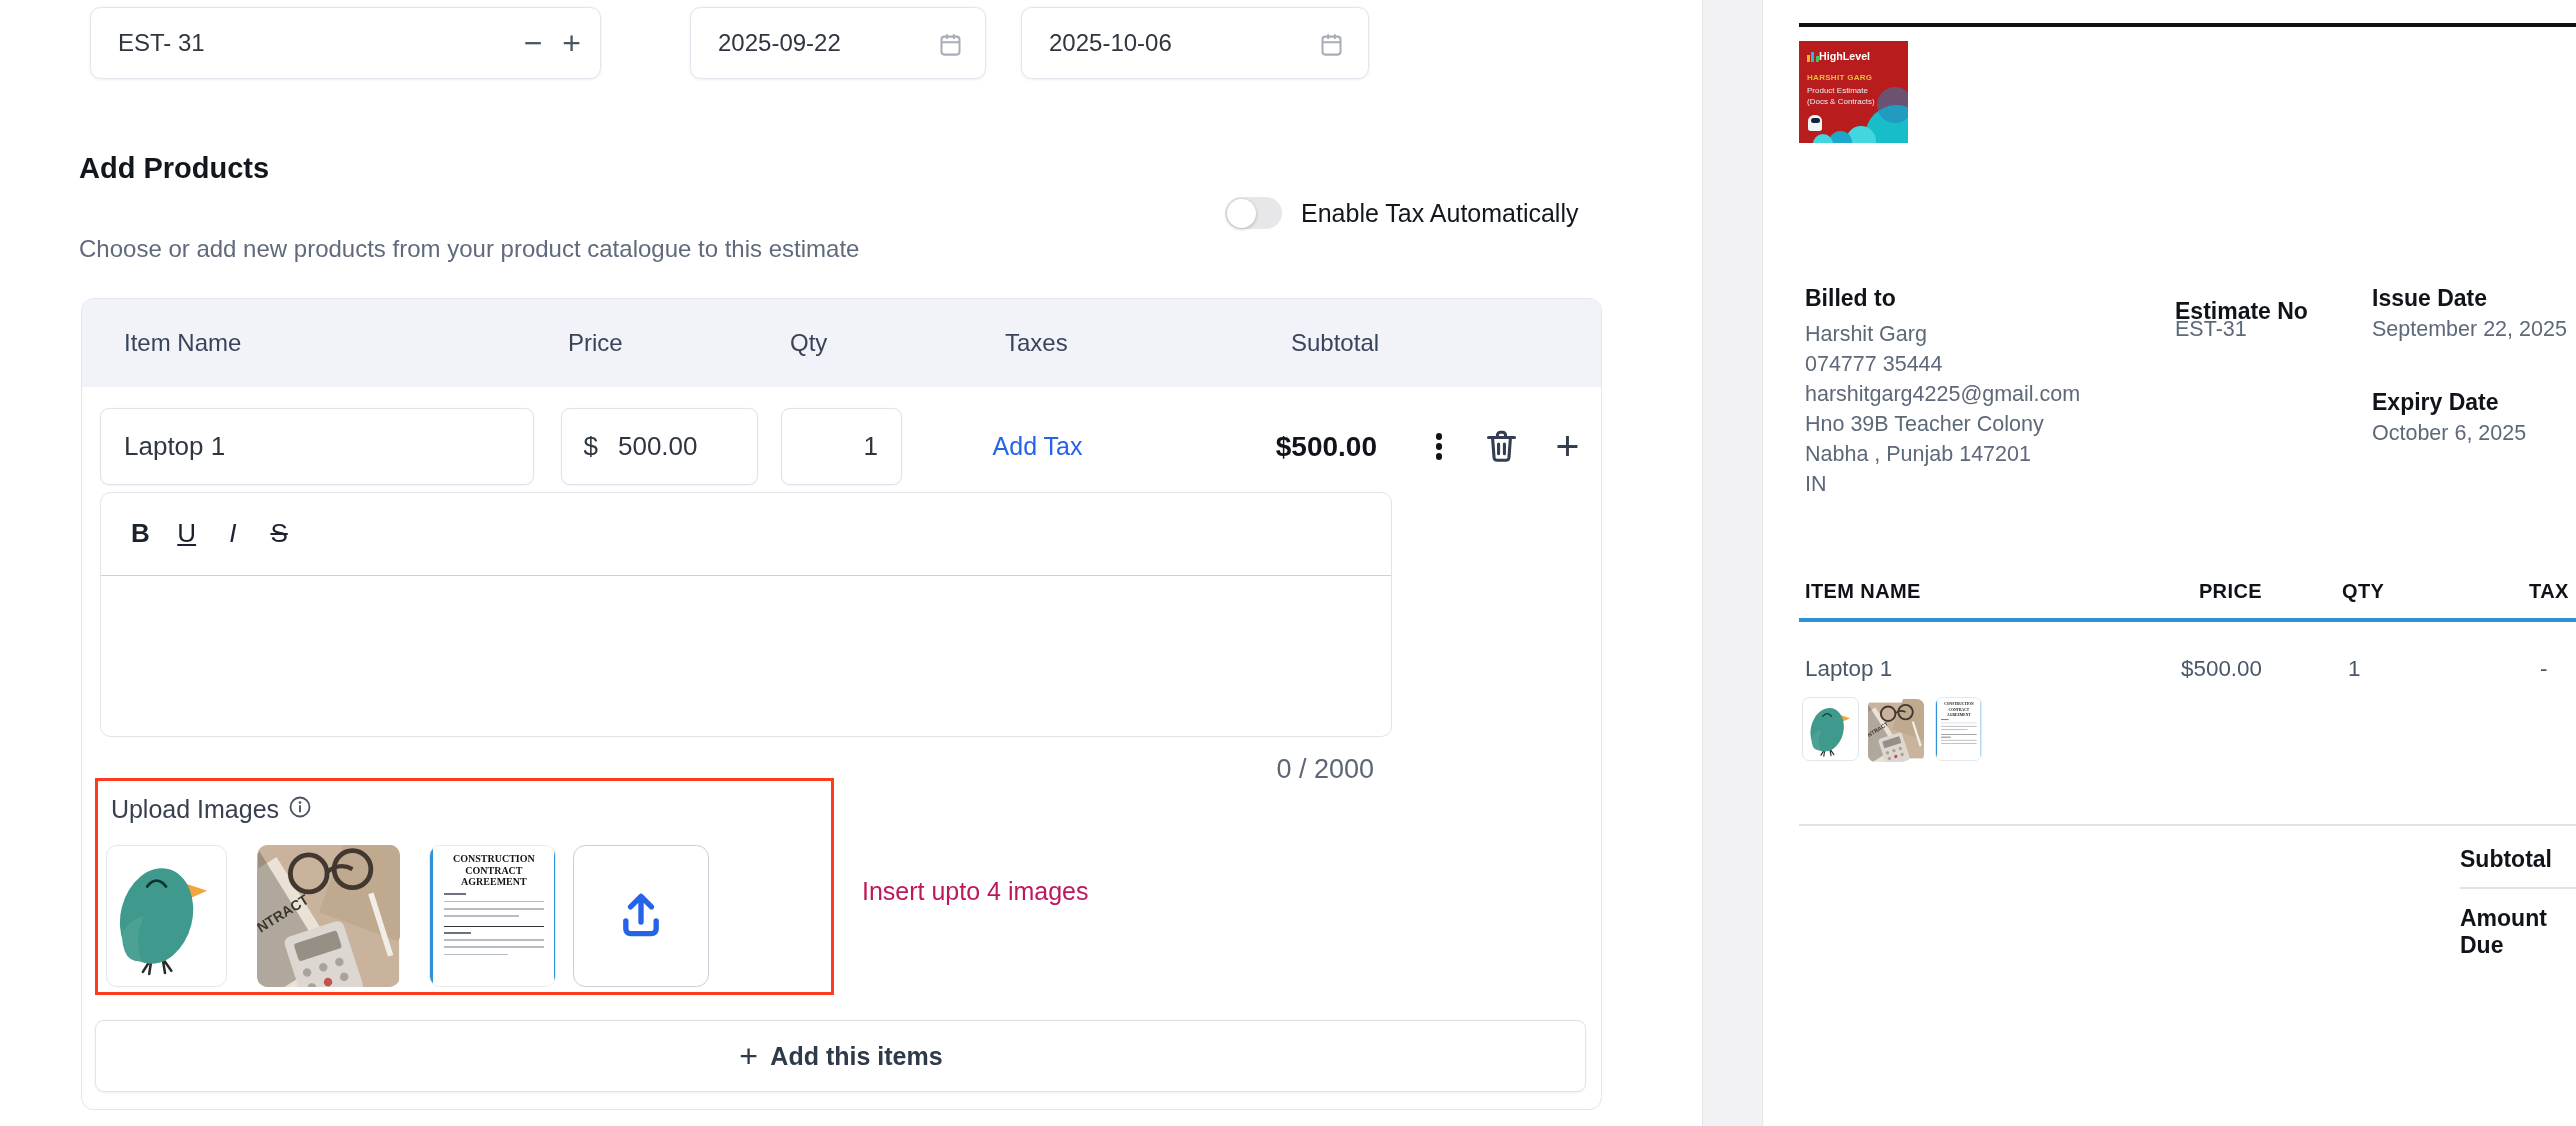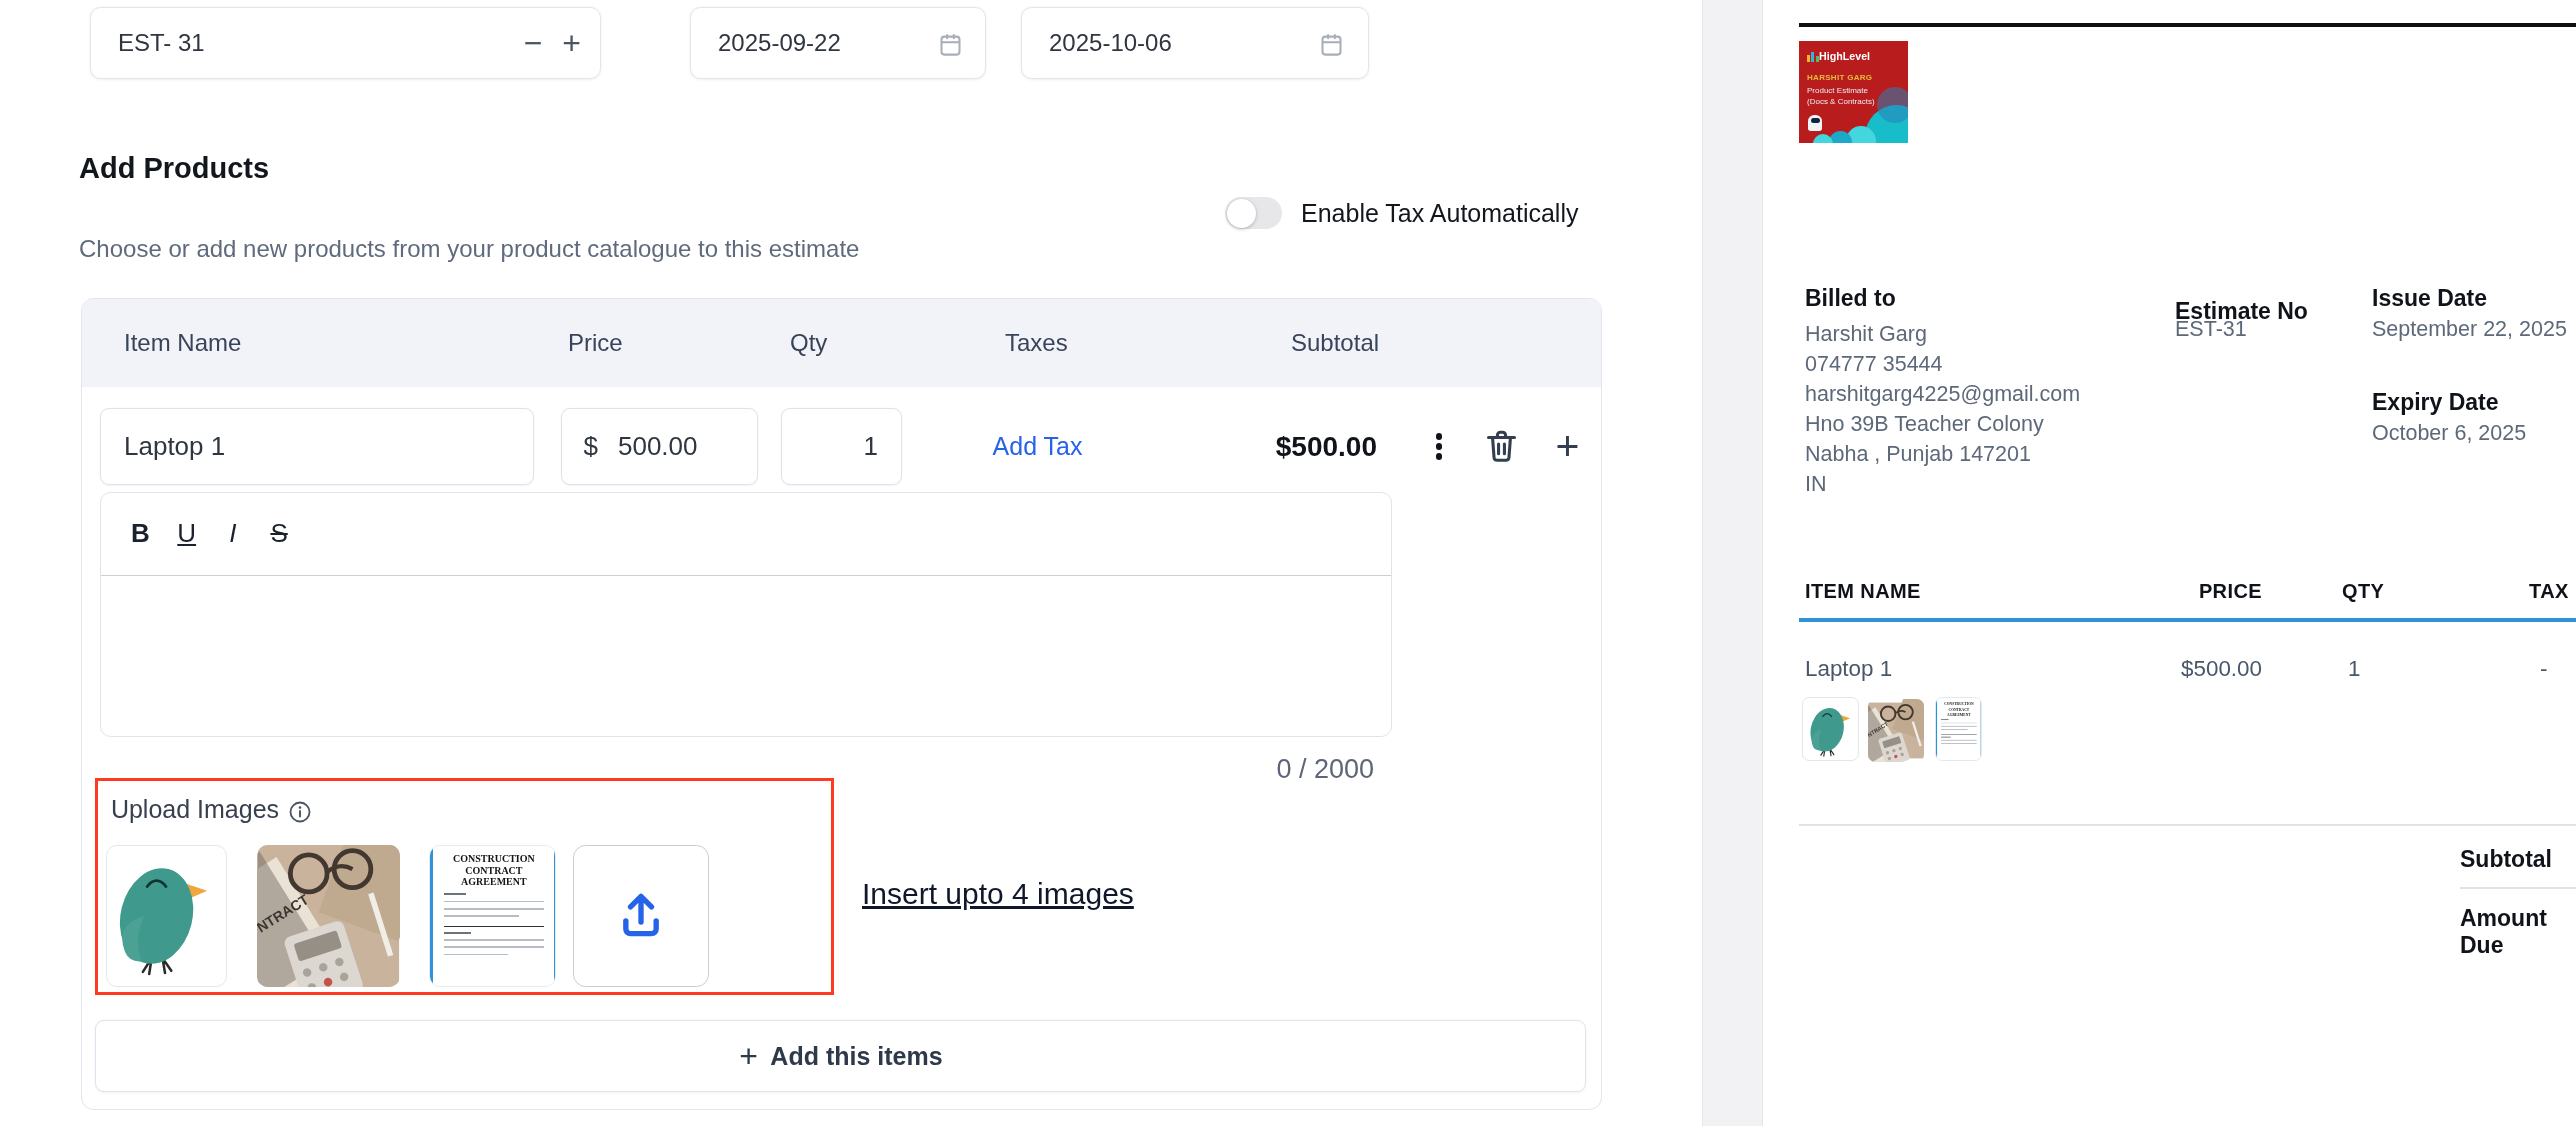--- a/index.html
+++ b/index.html
@@ -26,21 +26,21 @@
   .editor textarea{position:absolute;left:0;right:0;top:84px;bottom:0;border:none;outline:none;resize:none;font-family:inherit;font-size:27px;color:#2f3640;padding:25px 27px;background:transparent}
   .editor textarea::placeholder{color:#aeb6c2}
   .upload-box{position:absolute;left:13.4px;top:479px;width:739px;height:217px;border:3.6px solid #fe3b1f}
   .thumb{position:absolute;top:64px;height:142px;background:#fff;border:1.8px solid #e4e6ee;border-radius:10.7px;overflow:hidden}
   .docthumb{width:127px;height:142px;background:#fff;border-left:3.6px solid #2e93d6;border-right:3.6px solid #2e93d6;padding:7.2px 7.2px 5.4px;overflow:hidden}
   .docthumb .dt-title{font-family:"Liberation Serif",serif;font-weight:700;font-size:10px;line-height:11.6px;text-align:center;color:#141414}
   .dline{height:1.8px;background:#b7bcc3;margin:5.4px 3.6px 0}
   .dline.dark{background:#6d737c}
   .dline.rule{height:0.9px;background:#30343a;margin-top:9px}
   .btn-outline{position:absolute;display:flex;align-items:center;justify-content:center;gap:12.5px;background:#fff;border:1.8px solid #e1e4ed;border-radius:9px;box-shadow:0 0.9px 2.7px rgba(16,24,40,.06);cursor:pointer;font-size:25px;font-weight:600;color:#2e3949}
-  .red-link{font-size:30px;color:#0f172a;text-decoration:underline;cursor:pointer}
+  .red-link{font-size:25px;color:#be185d;cursor:pointer}
   .gutter{position:absolute;left:1702px;top:0;width:61px;height:1127px;background:#f2f2f4;border-left:0.9px solid #e7e7ea;border-right:0.9px solid #e7e7ea}
   .doc-label{font-size:23px;font-weight:700;color:#10141a}
   .doc-text{font-size:21.5px;color:#5d6879}
   .doc-th{font-size:20px;font-weight:700;color:#0f1319;letter-spacing:0.4px}
   .doc-cell{font-size:22.4px;color:#4a5768}
   .logo-banner{position:absolute;left:1799px;top:41px;width:109px;height:102px;background:#b91c1c;overflow:hidden}
   .logo-banner .cloud{position:absolute;border-radius:50%;background:#17bdc9}
   .minithumb{position:absolute;background:#fff;border:1.8px solid #e2e5ea;border-radius:7.2px;overflow:hidden}
   .divider{background:#e0e2e6}
   .kebab-dot{width:6.3px;height:6.3px;border-radius:50%;background:#10141a;margin:3.6px auto}
@@ -170,21 +170,21 @@
       <button class="tbtn b">B</button>
       <button class="tbtn u">U</button>
       <button class="tbtn i">I</button>
       <button class="tbtn s">S</button>
     </div>
     <div class="abs" style="left:0;right:0;top:82px;border-top:1.8px solid #ccd0d6"></div>
   </div>
   <div class="abs" style="left:1075px;top:455px;width:217px;text-align:right;font-size:27px;color:#5c6677">0 / 2000</div>
 
   <div class="upload-box">
-    <div class="abs" style="left:12.5px;top:14.3px;display:flex;align-items:flex-end;gap:9px">
+    <div class="abs" style="left:12.5px;top:14.3px;display:flex;align-items:flex-start;gap:9px">
       <span style="font-size:25px;color:#38404f">Upload Images</span>
       <span style="width:24px;height:24px"><svg width="24" height="24" viewBox="0 0 27 27">
             <use href="#info"></use>
           </svg></span>
     </div>
 
     <div class="thumb" style="left:7.2px;width:121px">
       <svg width="106" height="125" style="margin:7.2px 0 0 5.4px" viewBox="0 0 118 140">
           <use href="#bird"></use>
         </svg>

